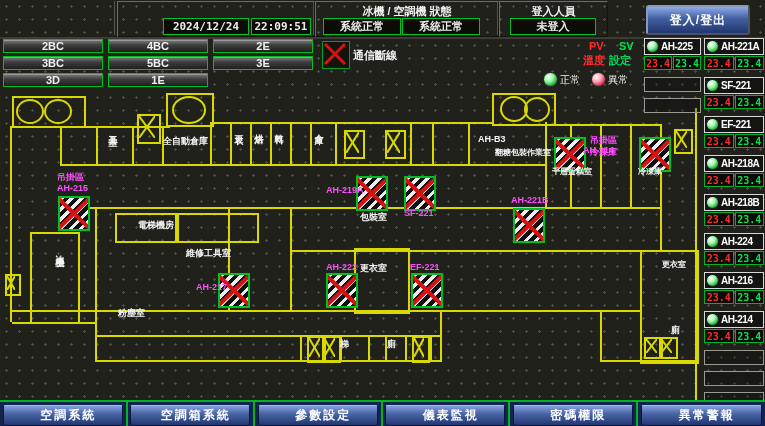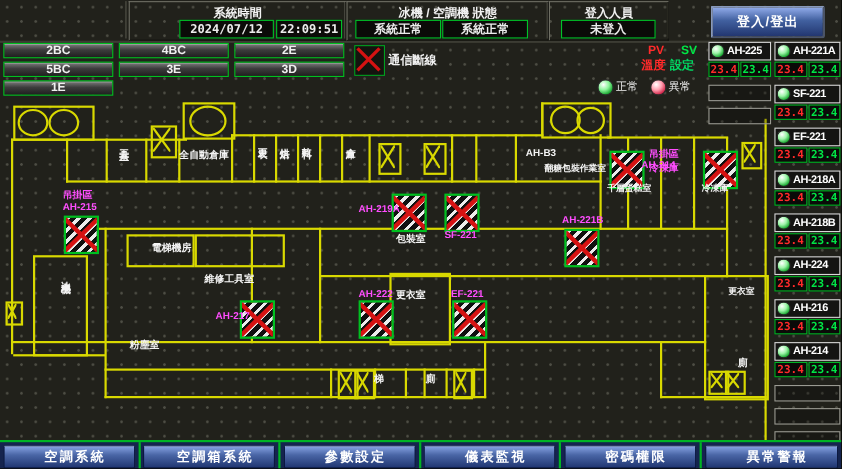--- a/index.html
+++ b/index.html
@@ -282,22 +282,21 @@
       <div class="plabel wl" style="left: 671px; top: 326px;">廁</div>
     </div>
 
   <div class="topbar">
     <div class="vsep" style="left:114px"></div>
     <div class="vsep" style="left:313px"></div>
     <div class="vsep" style="left:497px"></div>
     <div class="vsep" style="left:607px"></div>
 
     <div class="tsec" style="left:117px;width:196px">
-      <div class="tlabel">系統時間</div>
-      <div class="gbox mono" style="left:45px;top:16px;width:84px;height:15px">2024/07/12</div>
+      <div class="gbox mono" style="left:45px;top:16px;width:84px;height:15px">2024/12/24</div>
       <div class="gbox mono" style="left:133px;top:16px;width:58px;height:15px">22:09:51</div>
     </div>
 
     <div class="tsec" style="left:315px;width:182px">
       <div class="tlabel">冰機 / 空調機 狀態</div>
       <div class="gbox" style="left:7px;top:16px;width:76px;height:15px">系統正常</div>
       <div class="gbox" style="left:86px;top:16px;width:76px;height:15px">系統正常</div>
     </div>
 
     <div class="tsec" style="left:499px;width:107px">
@@ -305,20 +304,21 @@
       <div class="gbox" style="left:10px;top:16px;width:84px;height:15px">未登入</div>
     </div>
 
     <div class="login-btn">登入/登出</div>
   </div>
 
   <div class="fgrid" id="floor-btns">
       <div class="fbtn">2BC</div>
       <div class="fbtn">4BC</div>
       <div class="fbtn">2E</div>
+      <div class="fbtn">3BC</div>
       <div class="fbtn">5BC</div>
       <div class="fbtn">3E</div>
       <div class="fbtn">3D</div>
       <div class="fbtn">1E</div>
     </div>
 
   <div class="comm-icon">
     <svg width="24" height="24">
         <line x1="2" y1="2" x2="22" y2="22" stroke="#d61212" stroke-width="3"></line>
         <line x1="22" y1="2" x2="2" y2="22" stroke="#d61212" stroke-width="3"></line>

